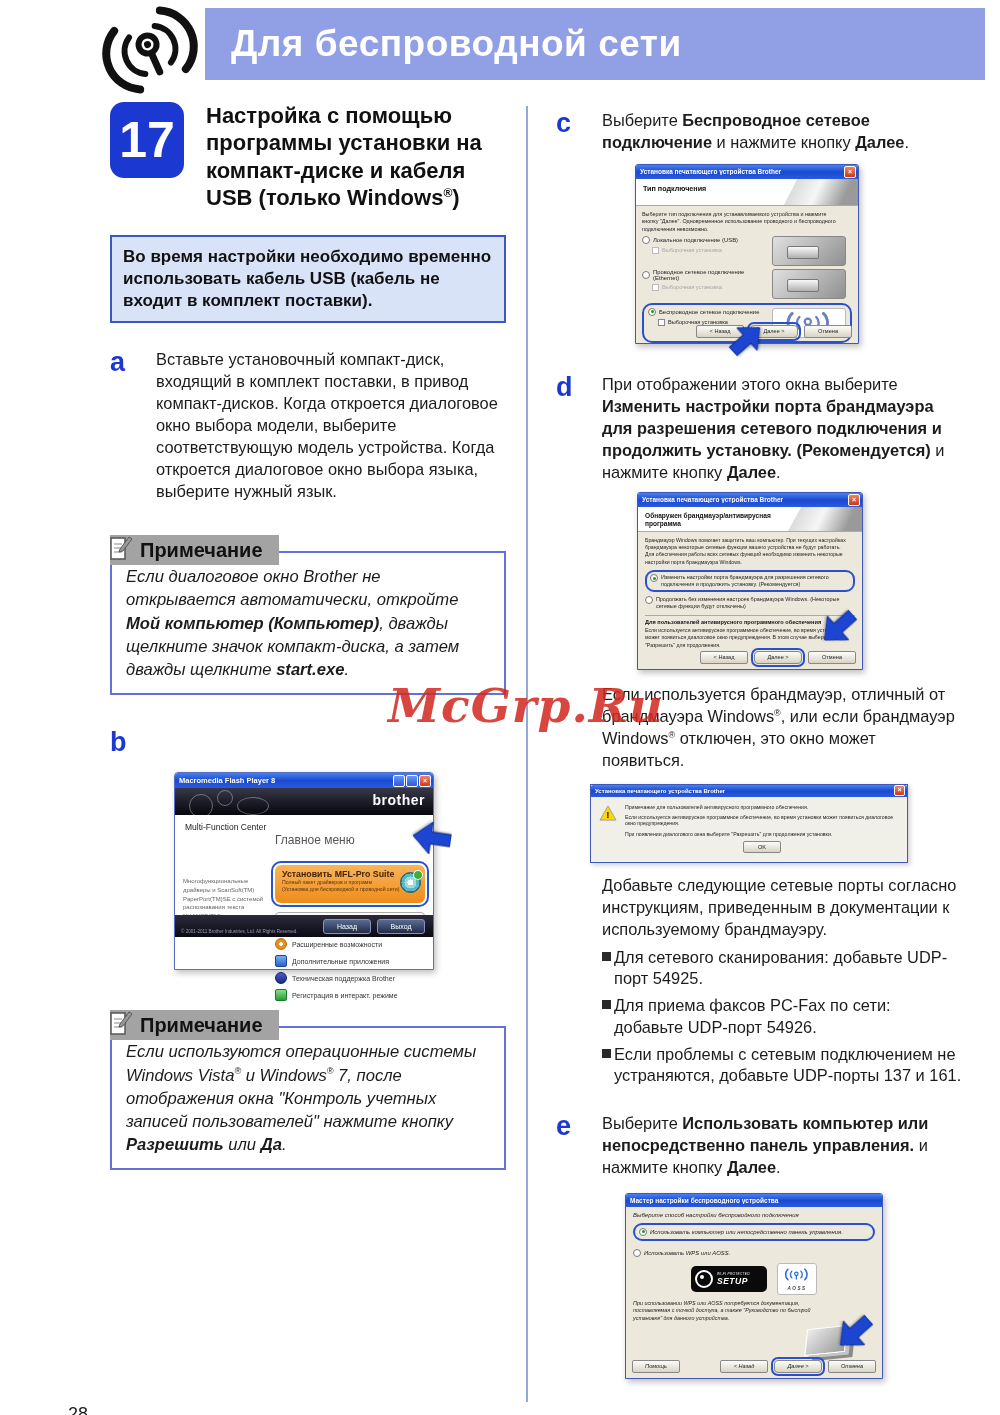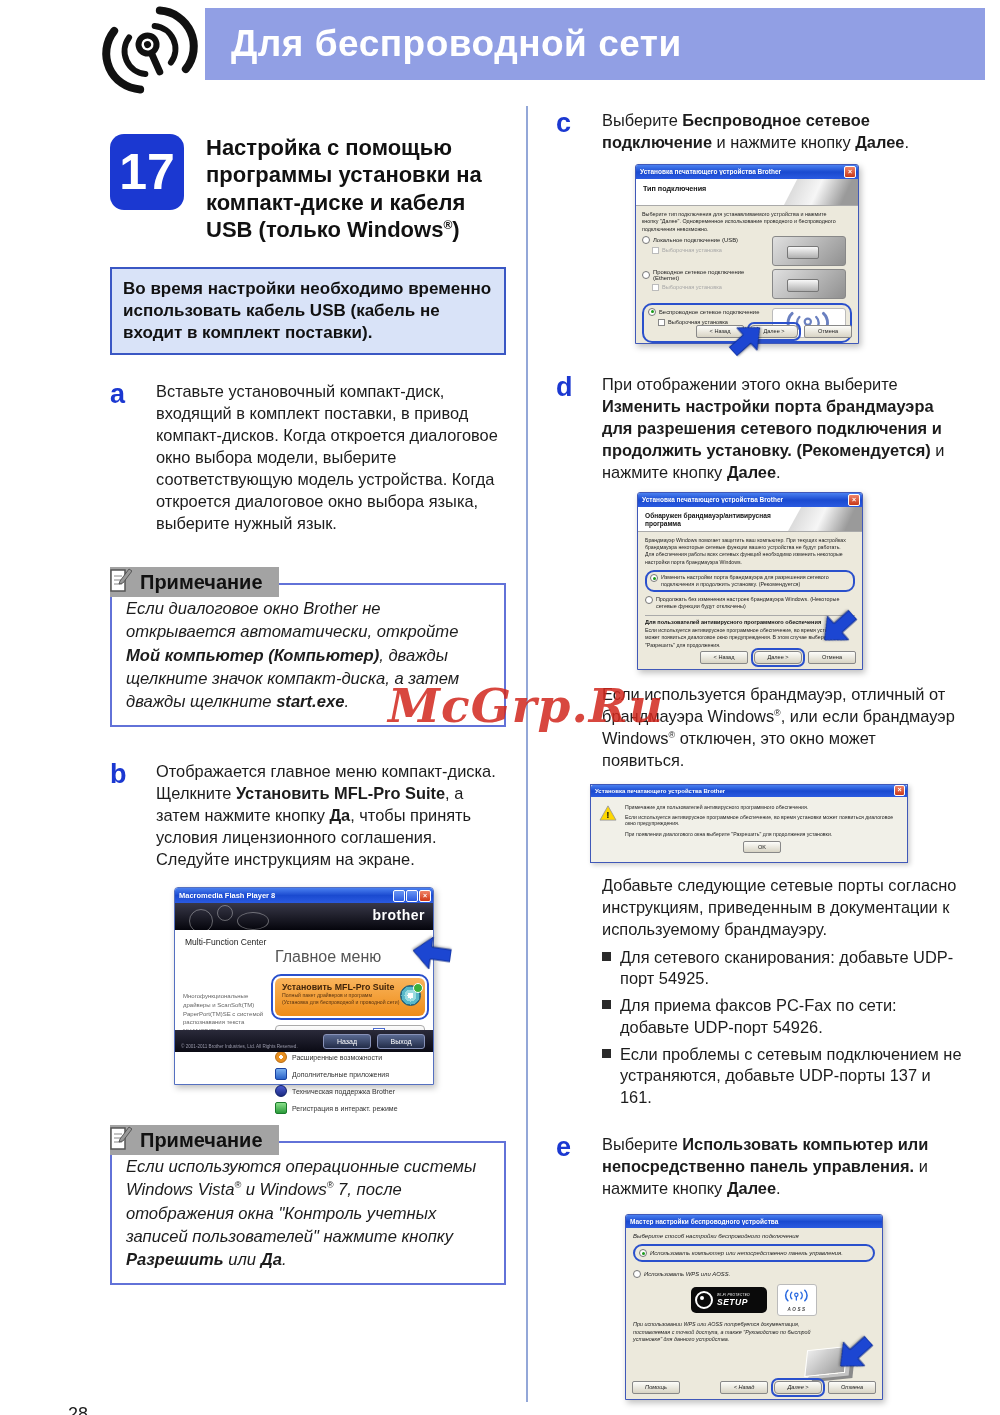--- a/index.html
+++ b/index.html
@@ -7,21 +7,21 @@
         font-family:"Liberation Sans",sans-serif;color:#1c1c1c;}
   sup{font-size:.55em;}
 
   
   .header-bar{position:absolute;left:205px;top:8px;width:780px;height:72px;background:#919fe4;
               display:flex;align-items:center;}
   .header-title{color:#fff;font-size:37px;font-weight:bold;padding-left:26px;letter-spacing:.5px;}
   .wifi-logo{position:absolute;left:95px;top:4px;width:110px;height:92px;}
 
   
-  .col-left{position:absolute;left:110px;top:134px;width:396px;}
+  .col-left{position:absolute;left:110px;top:102px;width:396px;}
   .col-right{position:absolute;left:556px;top:110px;width:404px;}
   .divider{position:absolute;left:526px;top:106px;width:2px;height:1296px;background:#93a7d8;}
   .pagenum{position:absolute;left:68px;top:1404px;font-size:18px;}
   .watermark{position:absolute;left:388px;top:678px;z-index:60;font-family:"DejaVu Serif",serif;
              font-style:italic;font-weight:bold;font-size:47px;color:#d2281e;opacity:.85;letter-spacing:1px;}
 
   
   .s17row{display:flex;}
   .s17box{width:74px;height:76px;background:#1b38d1;border-radius:14px;color:#fff;font-size:50px;
           font-weight:bold;display:flex;align-items:center;justify-content:center;flex:none;}
@@ -56,21 +56,21 @@
   .wb.close{background:linear-gradient(#f08468,#d03818);}
   .fw-brand{height:27px;background:linear-gradient(180deg,#383848,#05050c);position:relative;overflow:hidden;}
   .brotherlogo{position:absolute;right:8px;top:4px;color:#fff;font-size:14px;font-weight:bold;letter-spacing:.5px;}
   .cir{position:absolute;border:1px solid rgba(255,255,255,.35);border-radius:50%;}
   .c1{width:22px;height:22px;left:14px;top:6px}.c2{width:14px;height:14px;left:42px;top:2px}
   .c3{width:30px;height:16px;left:62px;top:9px;}
   .fw-content{position:relative;height:100px;background:#fff;}
   .fw-mfc{position:absolute;left:10px;top:7px;font-size:8.5px;color:#222;}
   .fw-side{position:absolute;left:8px;top:62px;width:88px;font-size:6px;color:#666;line-height:1.45;}
   .fw-menu{position:absolute;left:100px;top:18px;width:150px;}
-  .fw-menutitle{font-size:16px;color:#555;margin-bottom:12px;}
+  .fw-menutitle{font-size:12px;color:#555;margin-bottom:18px;}
   .fw-install{position:relative;height:34px;background:linear-gradient(180deg,#f9b45c,#ee8c18);
               border-radius:6px;outline:2px solid #2a50cc;outline-offset:2px;padding:4px 24px 0 7px;}
   .fw-install .t{font-size:8.8px;font-weight:bold;color:#40240a;}
   .fw-install .s{font-size:5.2px;color:#5a3410;line-height:1.35;}
   .cdicon{position:absolute;right:4px;top:7px;width:19px;height:19px;border-radius:50%;border:1px solid #1a5a78;
           background:radial-gradient(circle,#fff 0 3px,#9adce0 3px 6px,#58b8c8 6px 9px,#2a7a98 9px);}
   .cdicon::after{content:'';position:absolute;right:-3px;top:-3px;width:8px;height:8px;border-radius:50%;
           background:#3ab03a;border:1px solid #fff;}
   .fw-docs{margin-top:9px;height:19px;background:linear-gradient(#fcfcfc,#d8d8d8);border:1px solid #aaa;
            border-radius:4px;display:flex;align-items:center;justify-content:center;
@@ -141,21 +141,21 @@
 
   .rpara{margin:14px 0 0 46px;font-size:16.4px;line-height:1.34;width:358px;}
   .warnwin{position:relative;width:316px;margin:12px 0 0 34px;background:#f1f0e8;border:1px solid #4058b8;
            box-shadow:2px 2px 5px rgba(0,0,0,.2);}
   .warnbody{position:relative;padding:7px 8px 6px 34px;min-height:52px;}
   .warn-tri{position:absolute;left:8px;top:8px;width:18px;height:16px;}
   .wline{font-size:5.2px;margin-bottom:4.5px;color:#222;}
   .okbtn{width:36px;height:10px;margin:3px auto 0;background:linear-gradient(#fdfdfa,#d8d4c4);
          border:1px solid #888;border-radius:2px;font-size:5.6px;text-align:center;line-height:10px;}
   .bullets{margin:4px 0 0 46px;}
-  .bullet-item{display:flex;gap:9px;margin-top:6px;font-size:16.4px;line-height:1.3;width:360px;}
+  .bullet-item{display:flex;gap:3px;margin-top:6px;font-size:16.4px;line-height:1.3;width:360px;}
   .sq{width:9px;height:9px;background:#2a2a2a;flex:none;margin-top:5px;}
 
   .wizwin{width:256px;height:184px;margin:14px 0 0 69px;}
   .wizhead{position:relative;height:30px;background:linear-gradient(#faf8f0,#ddd6c0);border-bottom:1px solid #999;}
   .ht2{position:absolute;left:8px;top:8px;font-size:9px;font-weight:bold;color:#111;}
   .wizlogo{position:absolute;right:6px;top:3px;width:58px;height:23px;border-radius:12px;
            background:linear-gradient(#6a7ee0,#1a2a90);display:flex;align-items:center;justify-content:center;}
   .wizbody{padding:5px 7px 0;font-style:italic;}
   .wintro{font-size:6px;color:#222;}
   .wradio{display:flex;gap:3px;align-items:center;font-size:5.9px;color:#222;}
@@ -244,21 +244,20 @@
             <polygon points="10,14 19,2 22,4 13,16 9,17" fill="#999" stroke="#444" stroke-width="0.8"></polygon>
           </svg>
         </span>
         <span class="note-title">Примечание</span>
       </div>
       <div class="note-body">Если диалоговое окно Brother не открывается автоматически, откройте <b>Мой компьютер (Компьютер)</b>, дважды щелкните значок компакт-диска, а затем дважды щелкните <b>start.exe</b>.</div>
     </div>
 
     <div class="step" style="margin-top:34px;">
       <div class="letter">b</div>
-      <div class="stext">Отображается главное меню компакт-диска. Щелкните <b>Установить MFL-Pro Suite</b>, а затем нажмите кнопку <b>Да</b>, чтобы принять условия лицензионного соглашения. Следуйте инструкциям на экране.</div>
     </div>
 
     <div class="flashwin">
       <div class="fw-tb">
         <span class="fw-title">Macromedia Flash Player 8</span>
         <span class="wb"></span>
         <span class="wb"></span>
         <span class="wb close">×</span>
       </div>
       <div class="fw-brand">

